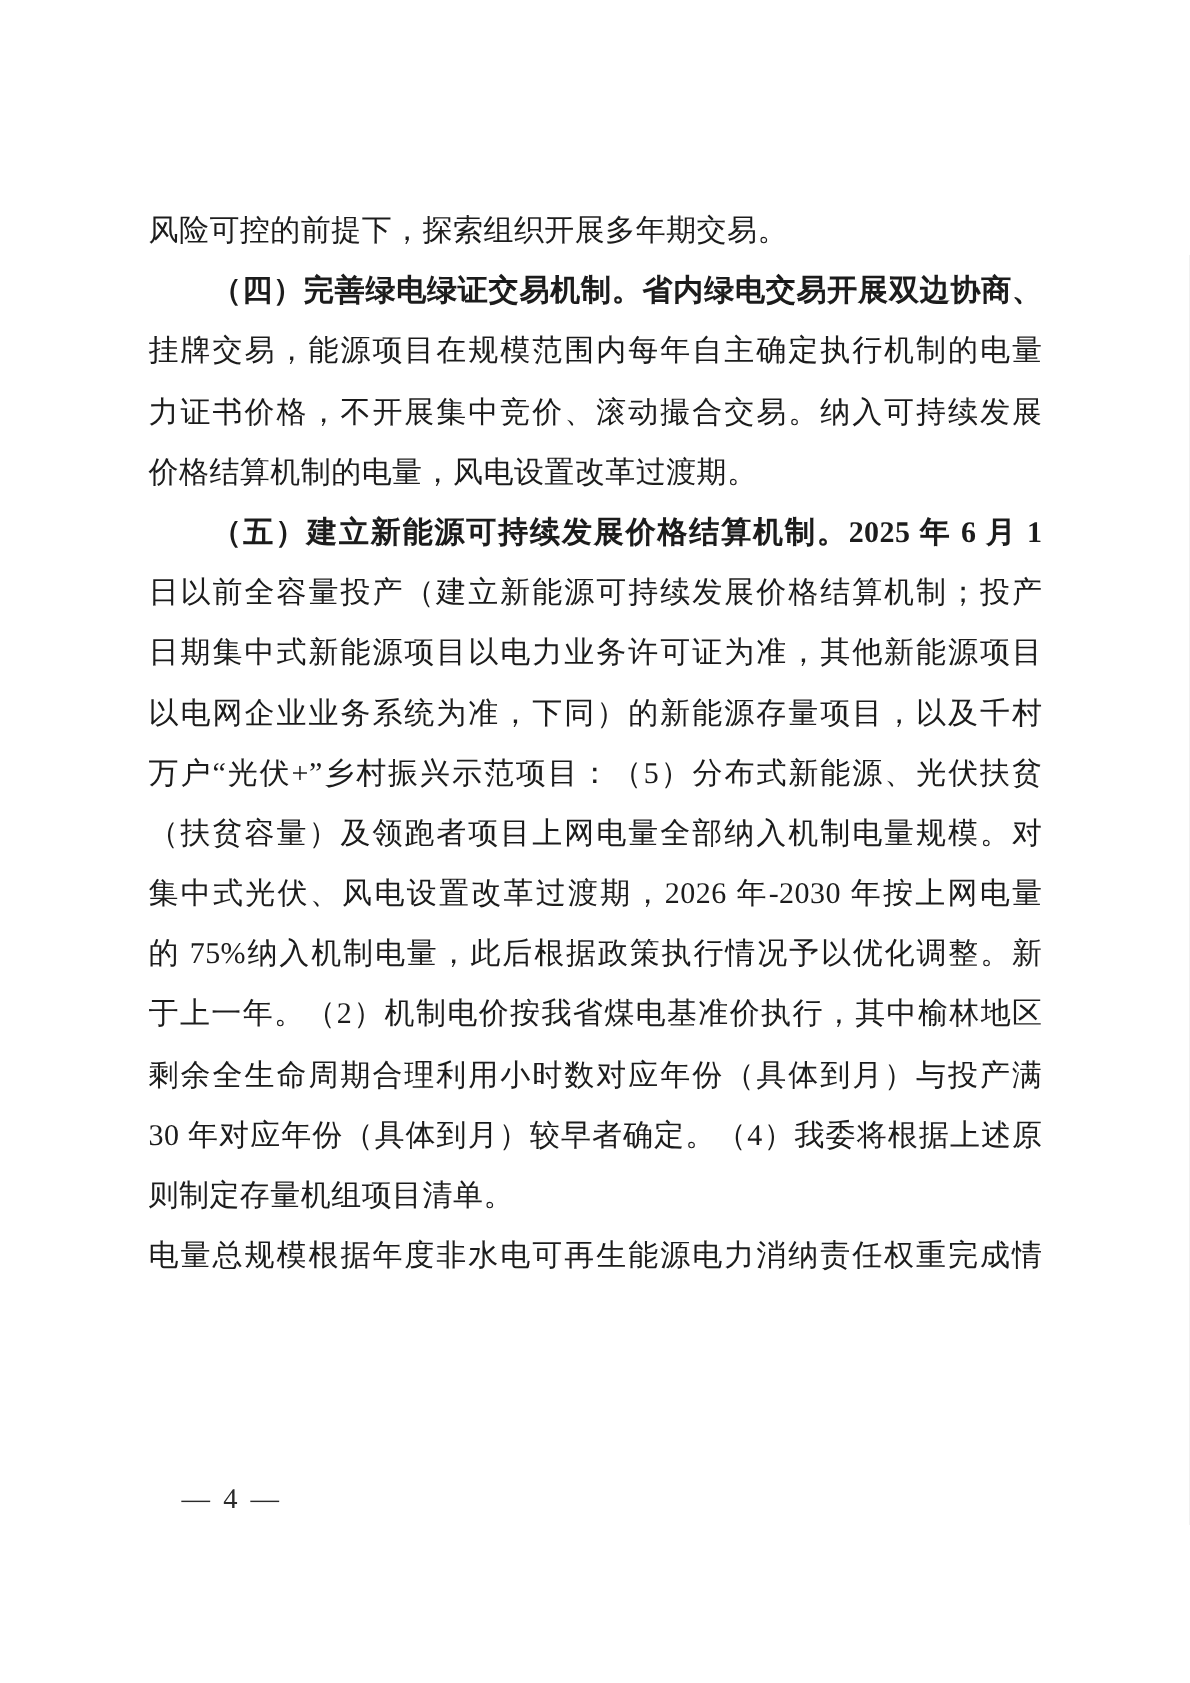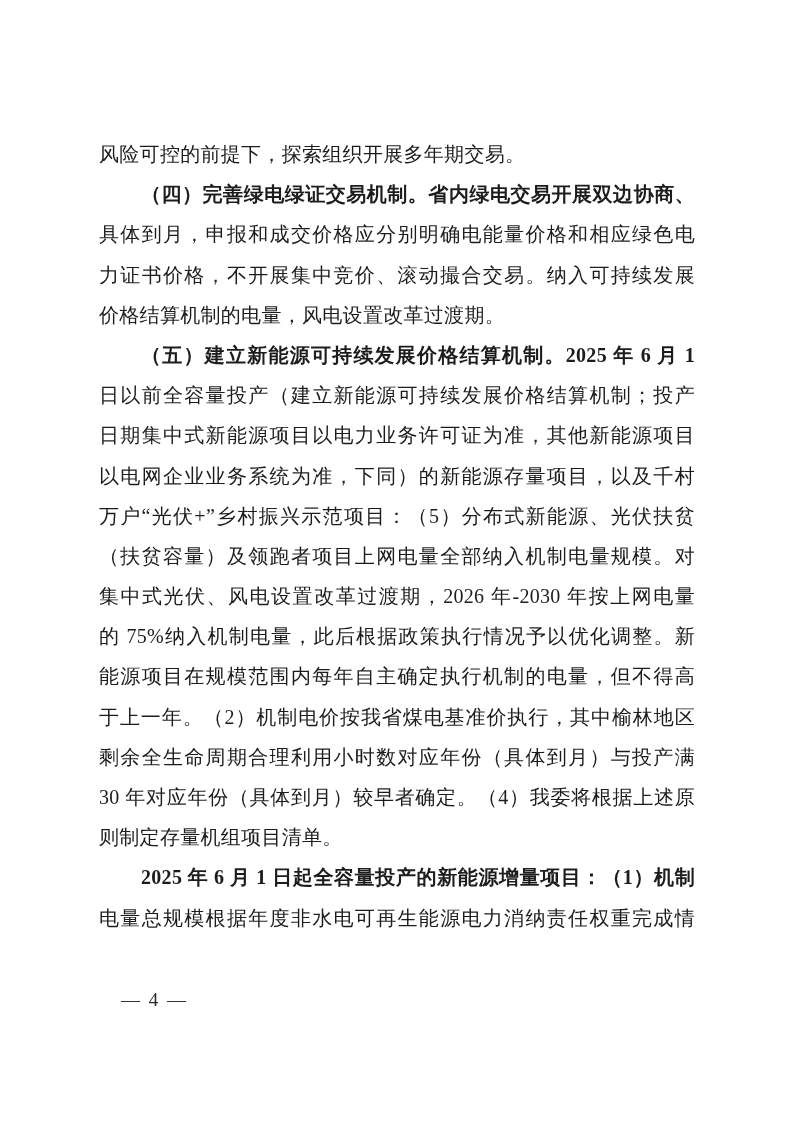--- a/index.html
+++ b/index.html
@@ -51,33 +51,31 @@
   }
 </style>
 </head>
 <body>
 
 <div class="page">
   <div class="text-block">
 
   <div class="line para-end">风险可控的前提下，探索组织开展多年期交易。</div>
       <div class="line indent">（四）完善绿电绿证交易机制。省内绿电交易开展双边协商、</div>
-      <div class="line">具体到月，申报和成交价格应分别明确电能量价格和相应绿色电</div>
+      <div class="line">挂牌交易，能源项目在规模范围内每年自主确定执行机制的电量</div>
       <div class="line">力证书价格，不开展集中竞价、滚动撮合交易。纳入可持续发展</div>
       <div class="line para-end">价格结算机制的电量，风电设置改革过渡期。</div>
       <div class="line indent">（五）建立新能源可持续发展价格结算机制。2025 年 6 月 1</div>
       <div class="line">日以前全容量投产（建立新能源可持续发展价格结算机制；投产</div>
       <div class="line">日期集中式新能源项目以电力业务许可证为准，其他新能源项目</div>
       <div class="line">以电网企业业务系统为准，下同）的新能源存量项目，以及千村</div>
       <div class="line">万户“光伏+”乡村振兴示范项目：（5）分布式新能源、光伏扶贫</div>
       <div class="line">（扶贫容量）及领跑者项目上网电量全部纳入机制电量规模。对</div>
       <div class="line">集中式光伏、风电设置改革过渡期，2026 年-2030 年按上网电量</div>
       <div class="line">的 75%纳入机制电量，此后根据政策执行情况予以优化调整。新</div>
-      <div class="line">能源项目在规模范围内每年自主确定执行机制的电量，但不得高</div>
       <div class="line">于上一年。（2）机制电价按我省煤电基准价执行，其中榆林地区</div>
       <div class="line">剩余全生命周期合理利用小时数对应年份（具体到月）与投产满</div>
       <div class="line">30 年对应年份（具体到月）较早者确定。（4）我委将根据上述原</div>
       <div class="line para-end">则制定存量机组项目清单。</div>
-      <div class="line indent">2025 年 6 月 1 日起全容量投产的新能源增量项目：（1）机制</div>
       <div class="line">电量总规模根据年度非水电可再生能源电力消纳责任权重完成情</div>
     </div>
   <div class="page-footer">— 4 —</div>
 </div>
 
 </body></html>

